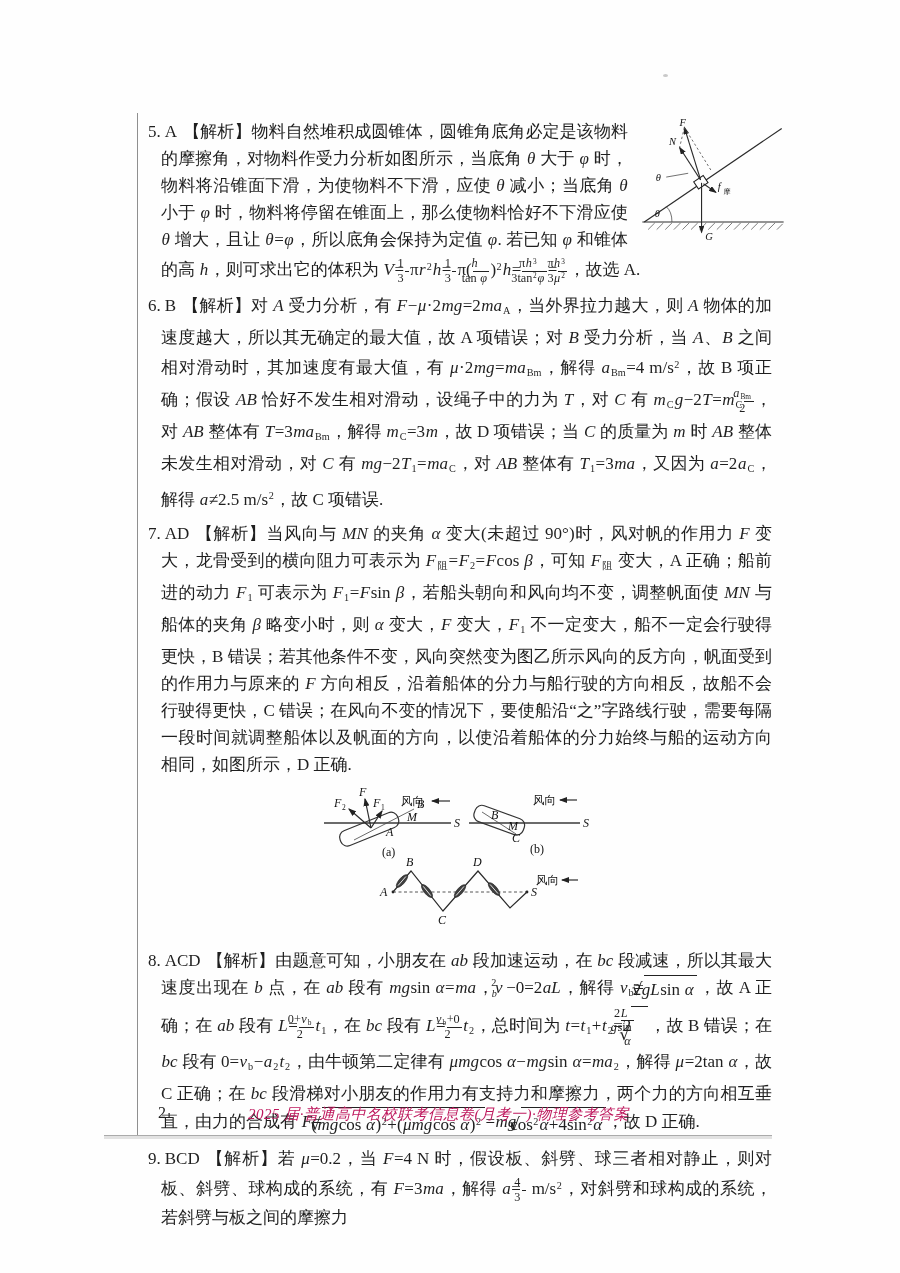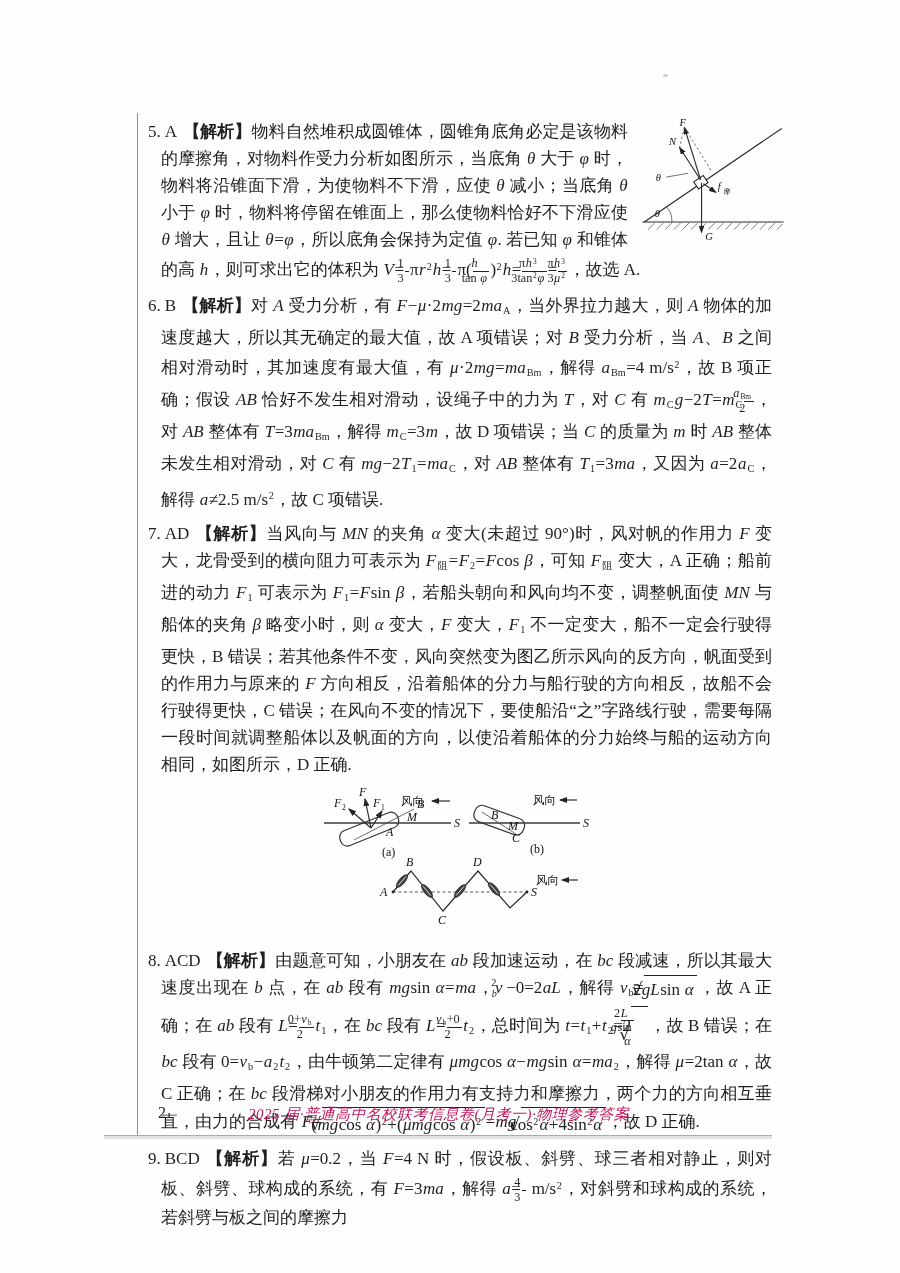--- a/index.html
+++ b/index.html
@@ -4,21 +4,21 @@
 <style>
   html,body{margin:0;padding:0;}
   body{width:900px;height:1273px;background:#ffffff;font-family:"Liberation Serif","DejaVu Serif",serif;color:#1f1f1f;}
   .page{position:relative;width:900px;height:1273px;background:#fefefe;overflow:hidden;}
   .left-rule{position:absolute;left:137px;top:113px;width:1px;height:1023px;background:#8f8f8f;}
   .bottom-edge{position:absolute;left:104px;top:1135px;width:668px;height:3px;background:#e2e2e2;border-top:1px solid #ababab;}
   .scan-speck{position:absolute;left:663px;top:74px;width:5px;height:3px;background:#c9c9c9;border-radius:50%;}
   .content{position:absolute;left:148px;top:118px;width:624px;}
   .sol{font-size:17px;line-height:27px;text-align:justify;padding-left:13px;text-indent:-13px;margin:0 0 7px 0;}
   .sol-ans{margin:0 6px 0 4px;}
-  .bold{font-weight:bold;}
+  .bold{font-weight:normal;}
   .var{font-style:italic;font-family:"Liberation Serif",serif;padding:0 .5px;}
   .sub{font-size:.6em;vertical-align:-.3em;padding:0 .5px;}
   .sup{font-size:.6em;vertical-align:.5em;padding:0 .5px;}
   .frac{display:inline-block;vertical-align:middle;text-align:center;font-size:.72em;line-height:1.1;margin:0 1px;}
   .frac .num{display:block;padding:0 2px;border-bottom:1px solid #222;}
   .frac .den{display:block;padding:0 2px;}
   .stk{display:inline-block;vertical-align:middle;text-align:left;font-size:.6em;line-height:1.05;margin:0 1px;}
   .stk span{display:block;}
   .sqrt{display:inline-flex;align-items:flex-end;vertical-align:middle;margin:0 1px;}
   .sqrt .rad{margin-right:-1px;font-family:"DejaVu Sans",sans-serif;}

